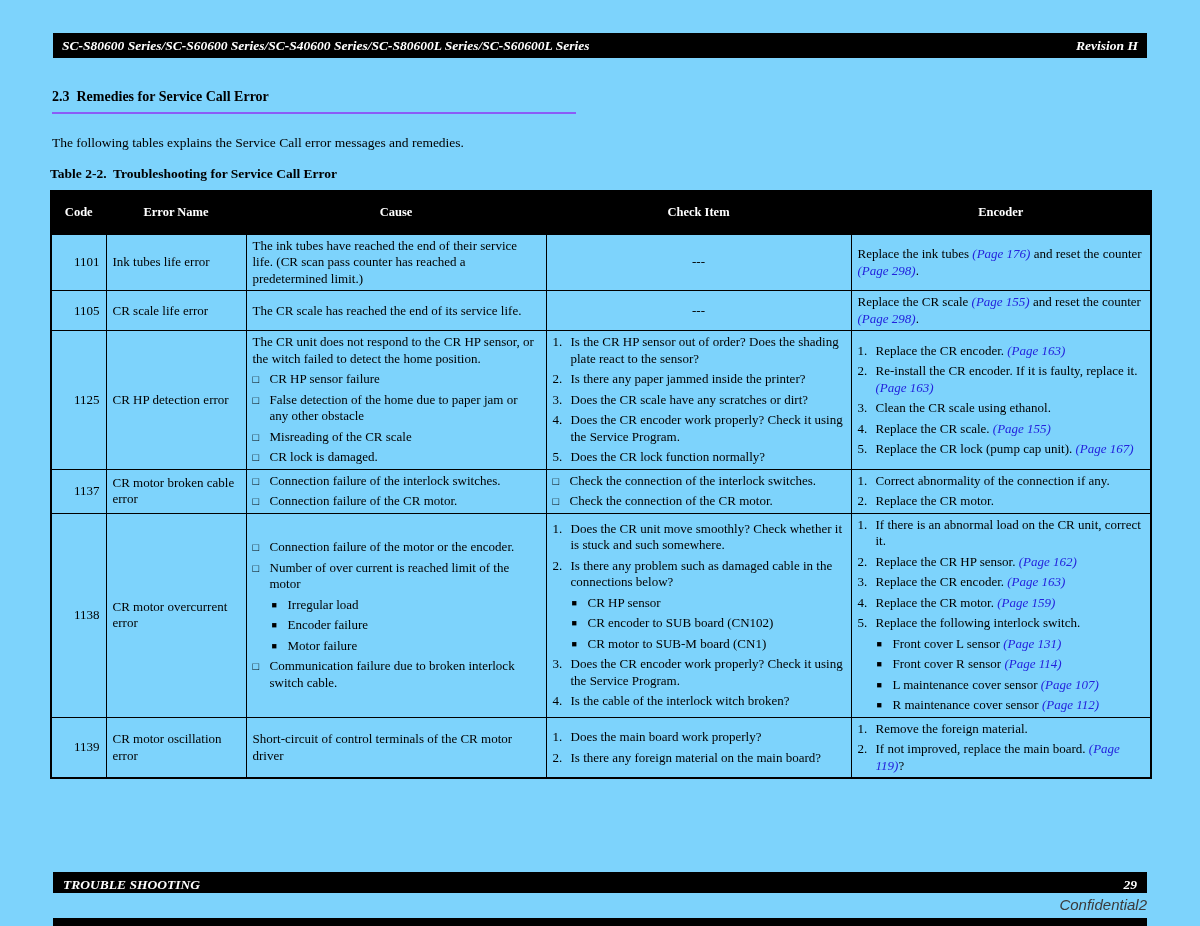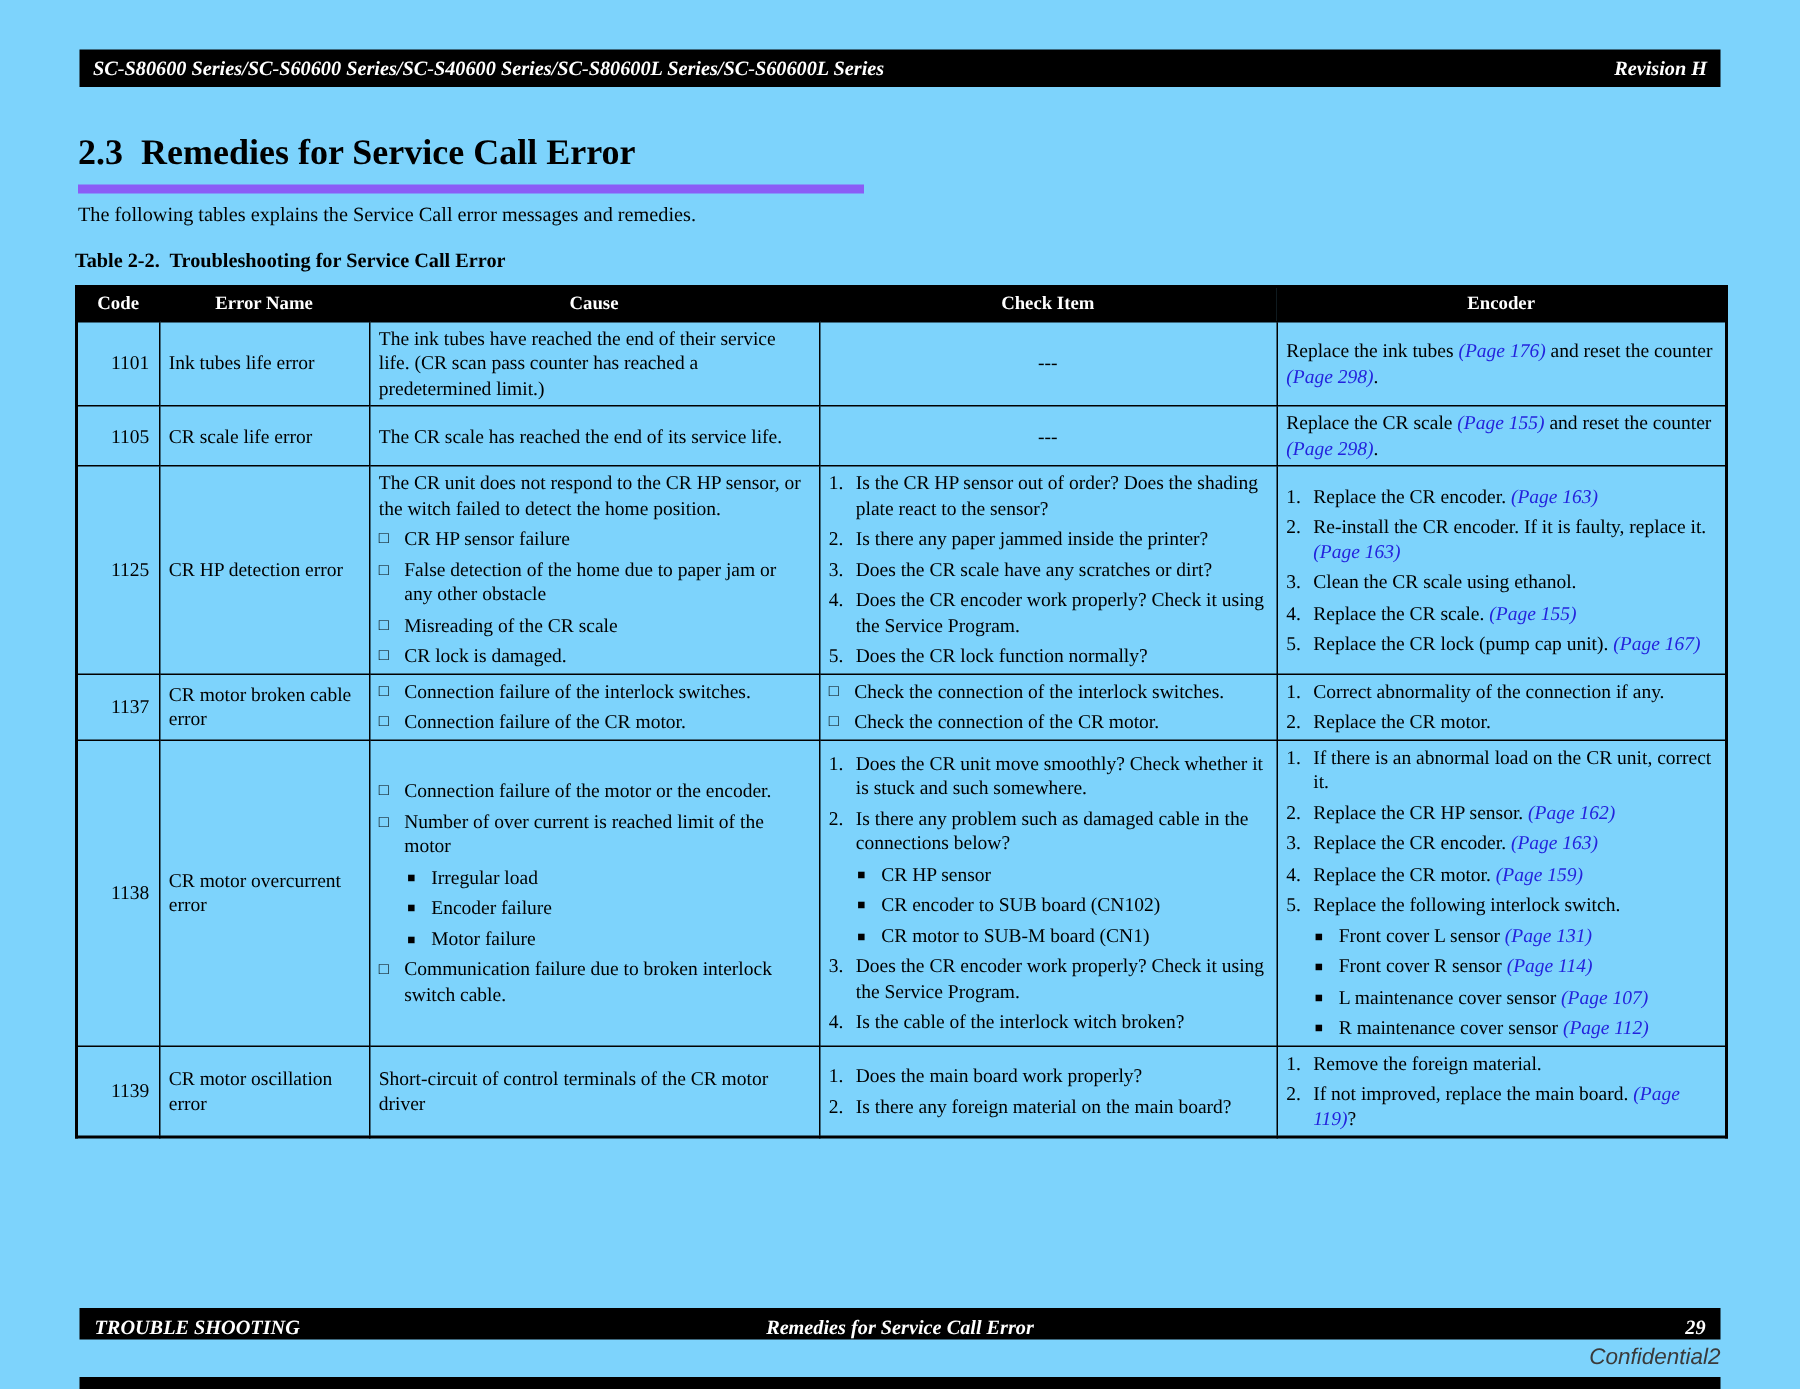--- a/index.html
+++ b/index.html
@@ -3,27 +3,27 @@
 <meta charset="utf-8">
 <style>
   * { margin:0; padding:0; box-sizing:border-box; }
   html,body { width:1200px; height:926px; background:#fff; font-family:"Liberation Serif", serif; color:#000; }
   #page { position:relative; width:1200px; height:926px; background:#7dd3fc; overflow:hidden; }
 
   .bar { position:absolute; left:53px; width:1094px; background:#000; color:#fff; }
   #top-bar { top:33px; height:25px; display:flex; align-items:center; justify-content:space-between; padding:0 9px; }
   #top-bar span { font-style:italic; font-weight:bold; font-size:13.5px; white-space:nowrap; }
 
-  #section-title { position:absolute; left:52px; top:89px; width:524px; font-size:24px; font-weight:bold; white-space:pre-wrap; border-bottom:6px solid #8b5cf6; padding-bottom:7px; }
+  #section-title { position:absolute; left:52px; top:89px; width:524px; font-size:14px; font-weight:bold; white-space:pre-wrap; border-bottom:2px solid #8b5cf6; padding-bottom:7px; }
   #intro { position:absolute; left:52px; top:135px; font-size:13.5px; }
   #table-caption { position:absolute; left:50px; top:166px; width:1100px; font-weight:bold; font-size:13.5px; white-space:pre-wrap; }
 
   #sc-table { position:absolute; left:50px; top:190px; width:1100px; border-collapse:collapse; table-layout:fixed; border:2px solid #000; }
   #sc-table th, #sc-table td { border:1px solid #000; vertical-align:middle; font-size:13px; line-height:1.27; }
-  #sc-table thead th { background:#000; color:#fff; font-weight:bold; height:20px; font-size:12.5px; padding:3px 2px; }
+  #sc-table thead th { background:#000; color:#fff; font-weight:bold; height:20px; font-size:12.5px; padding:13px 2px; }
   #sc-table td { padding:3px 6px; }
   td.code { text-align:right; }
   tbody tr:nth-child(1){ height:54px; }
   tbody tr:nth-child(2){ height:40px; }
   tbody tr:nth-child(3){ height:133px; }
   tbody tr:nth-child(4){ height:40px; }
   tbody tr:nth-child(5){ height:199px; }
   tbody tr:nth-child(6){ height:59px; }
 
   .blk { margin-top:4px; }
@@ -328,21 +328,20 @@
               <span class="n">2.</span>
               <span class="tx"><span>If not improved, replace the main board. </span><span class="plink">(Page 119)</span><span>?</span></span>
             </div>
           </td>
         </tr>
       </tbody>
   </table>
 
   <div id="footer-bar" class="bar">
     <span class="f-left">TROUBLE SHOOTING</span>
-    <span class="f-center">Remedies for Service Call Error</span>
     <span class="f-right">29</span>
   </div>
 
   <div id="confidential">Confidential2</div>
 
   <div id="bottom-bar" class="bar"></div>
 
 </div>
 
 </body></html>

